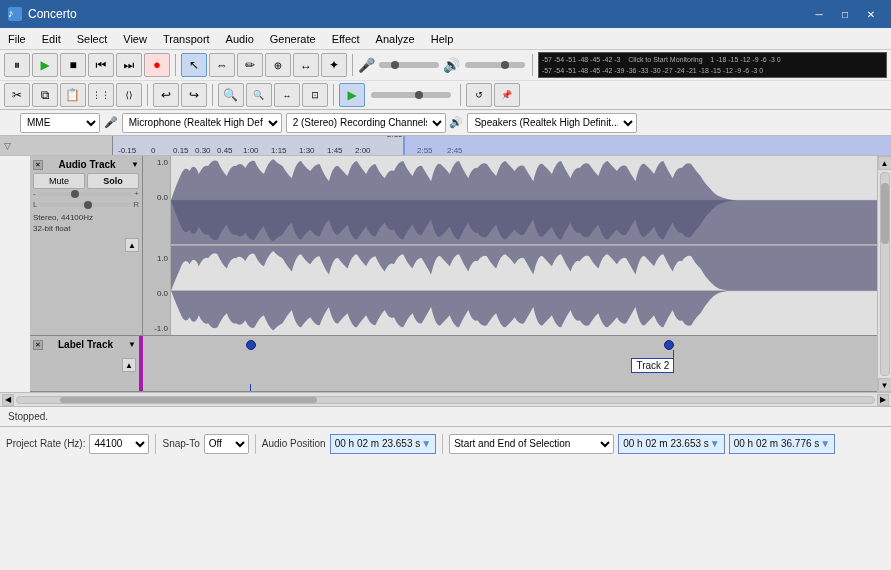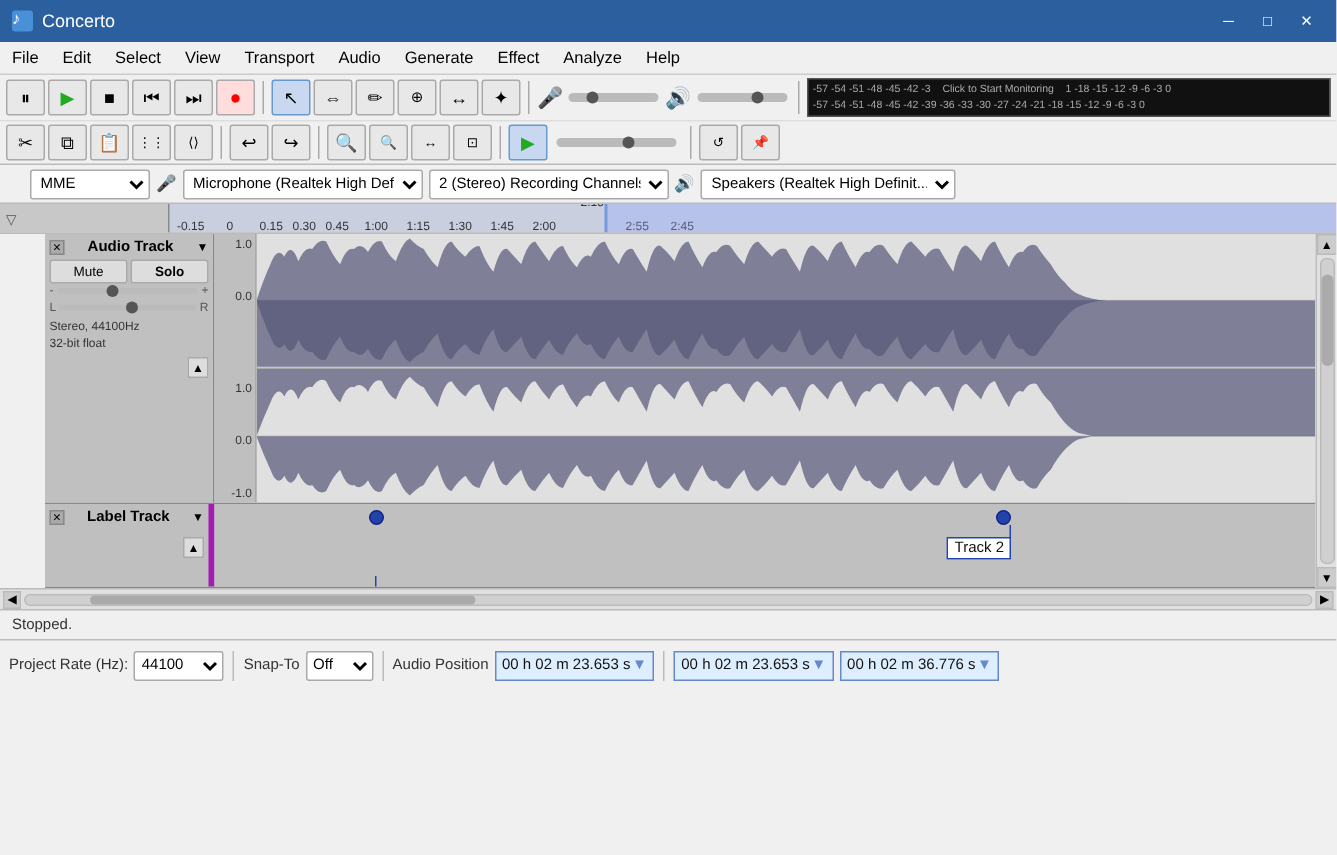--- a/index.html
+++ b/index.html
@@ -310,20 +310,23 @@
   <select style="height:20px;border:1px solid #aaa;background:white;font-size:10px;border-radius:2px;width:45px;">
     <option>Off</option>
   </select>
   <div style="width:1px;height:20px;background:#bbb;margin:0 2px;"></div>
   <span style="font-size:10px;color:#333;white-space:nowrap;">Audio Position</span>
   <div style="height:20px;border:1px solid #6688cc;background:#ddeeff;font-size:10px;padding:0 4px;display:flex;align-items:center;color:#111;white-space:nowrap;cursor:text;">
     <span>00 h 02 m 23.653 s</span>
     <span style="color:#6688cc;margin-left:1px;">▼</span>
   </div>
   <div style="width:1px;height:20px;background:#bbb;margin:0 2px;"></div>
+  <select style="height:20px;border:1px solid #aaa;background:white;font-size:10px;border-radius:2px;width:165px;">
+    <option>Start and End of Selection</option>
+  </select>
   <div style="height:20px;border:1px solid #6688cc;background:#ddeeff;font-size:10px;padding:0 4px;display:flex;align-items:center;color:#111;white-space:nowrap;cursor:text;">
     <span>00 h 02 m 23.653 s</span>
     <span style="color:#6688cc;margin-left:1px;">▼</span>
   </div>
   <div style="height:20px;border:1px solid #6688cc;background:#ddeeff;font-size:10px;padding:0 4px;display:flex;align-items:center;color:#111;white-space:nowrap;cursor:text;">
     <span>00 h 02 m 36.776 s</span>
     <span style="color:#6688cc;margin-left:1px;">▼</span>
   </div>
 </div>
 

